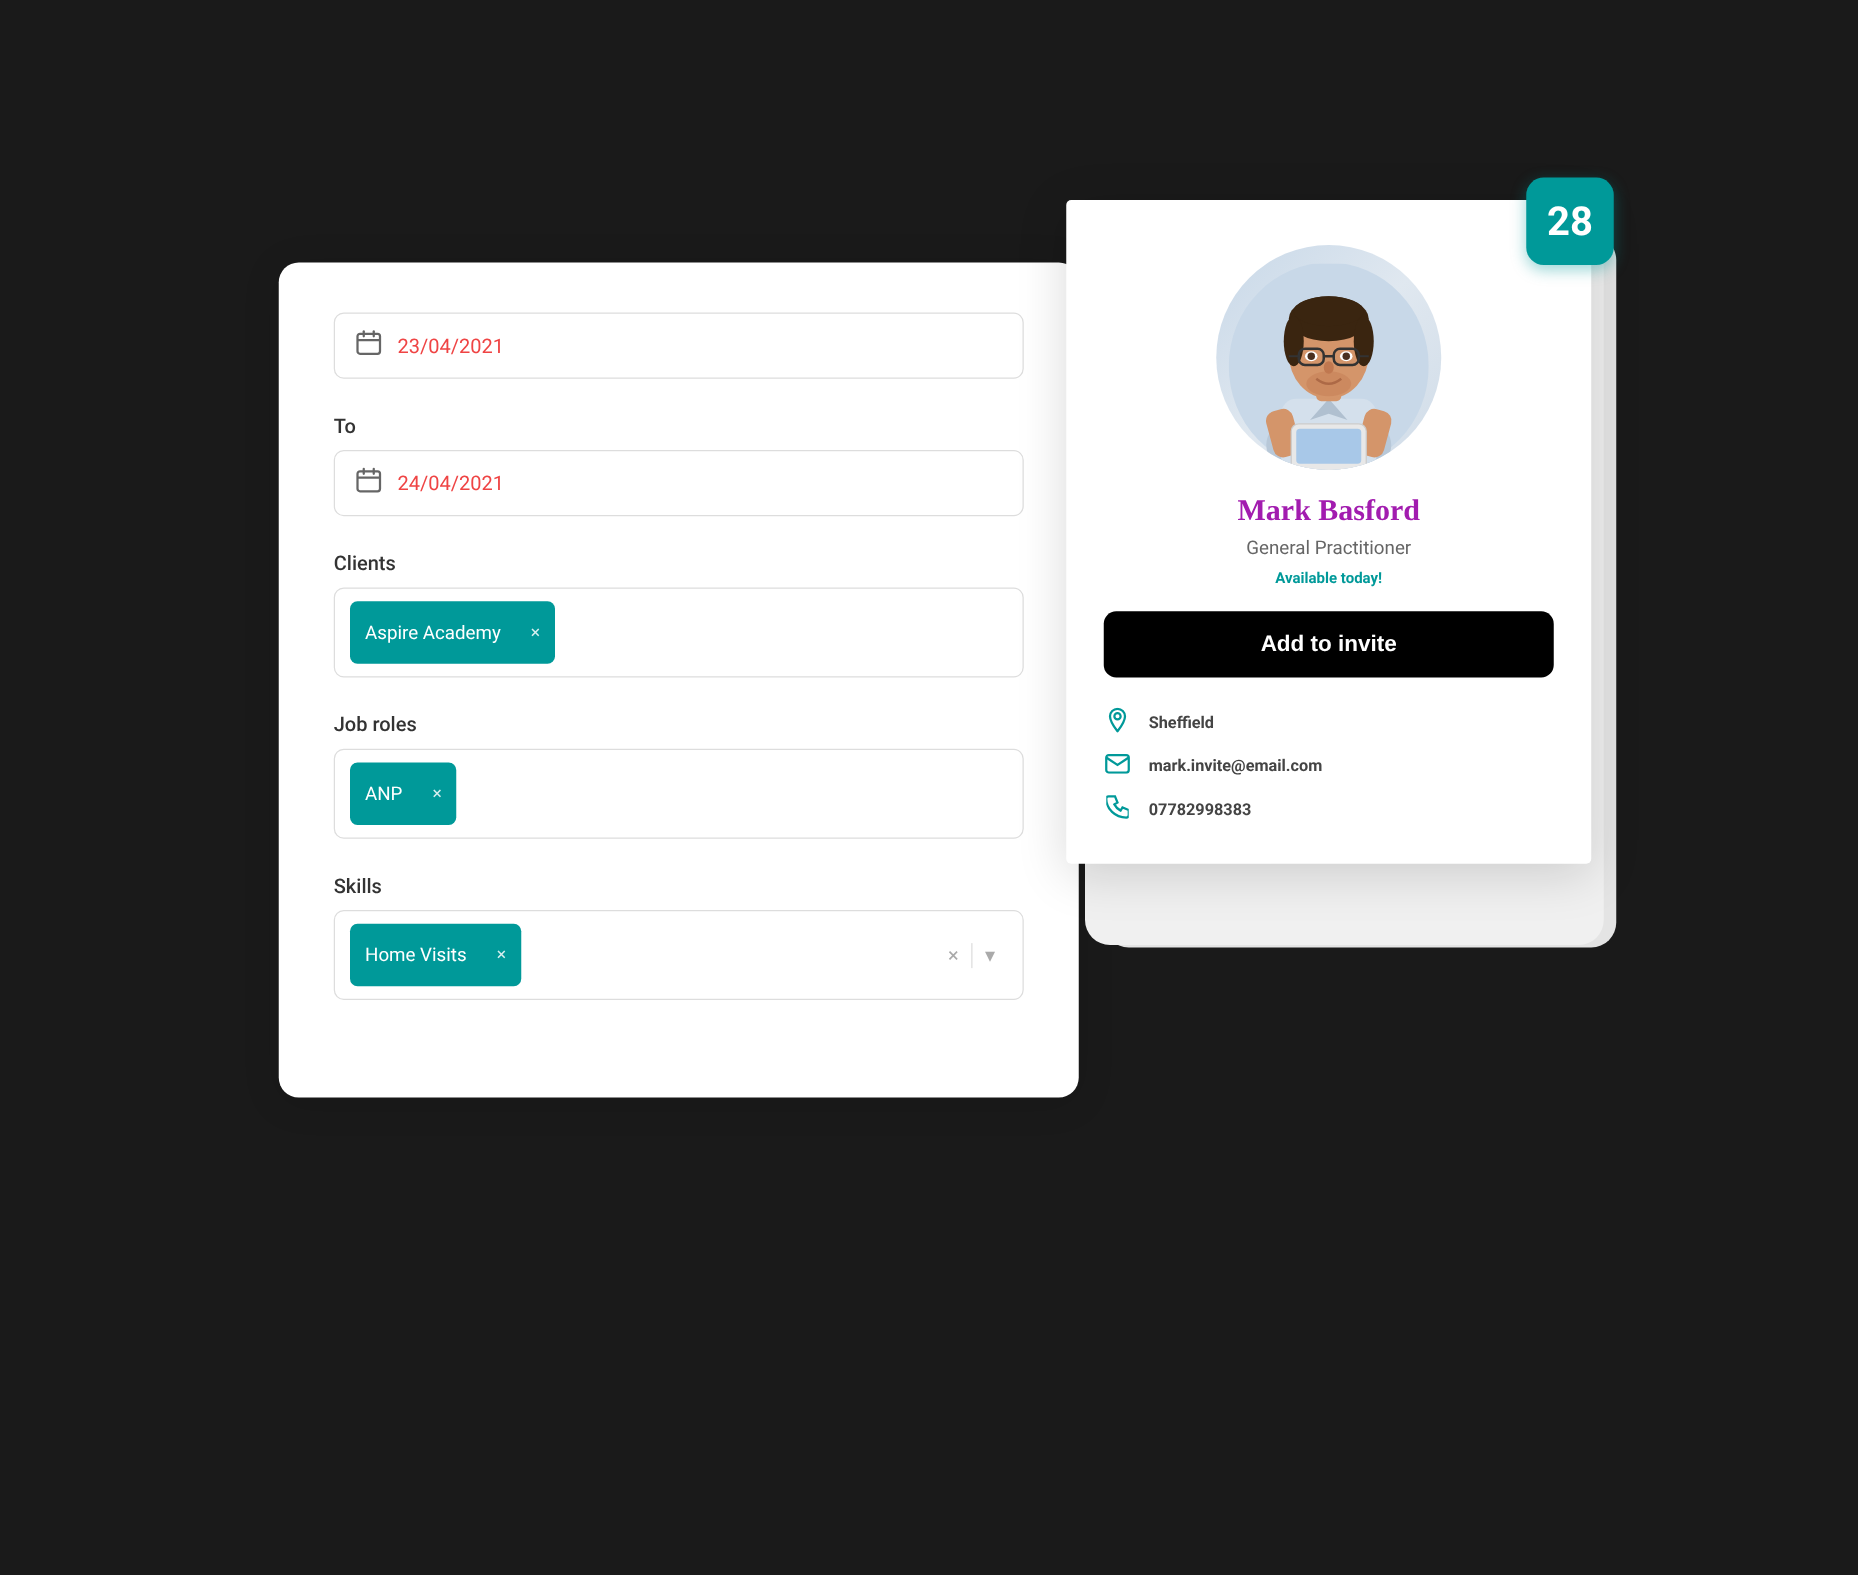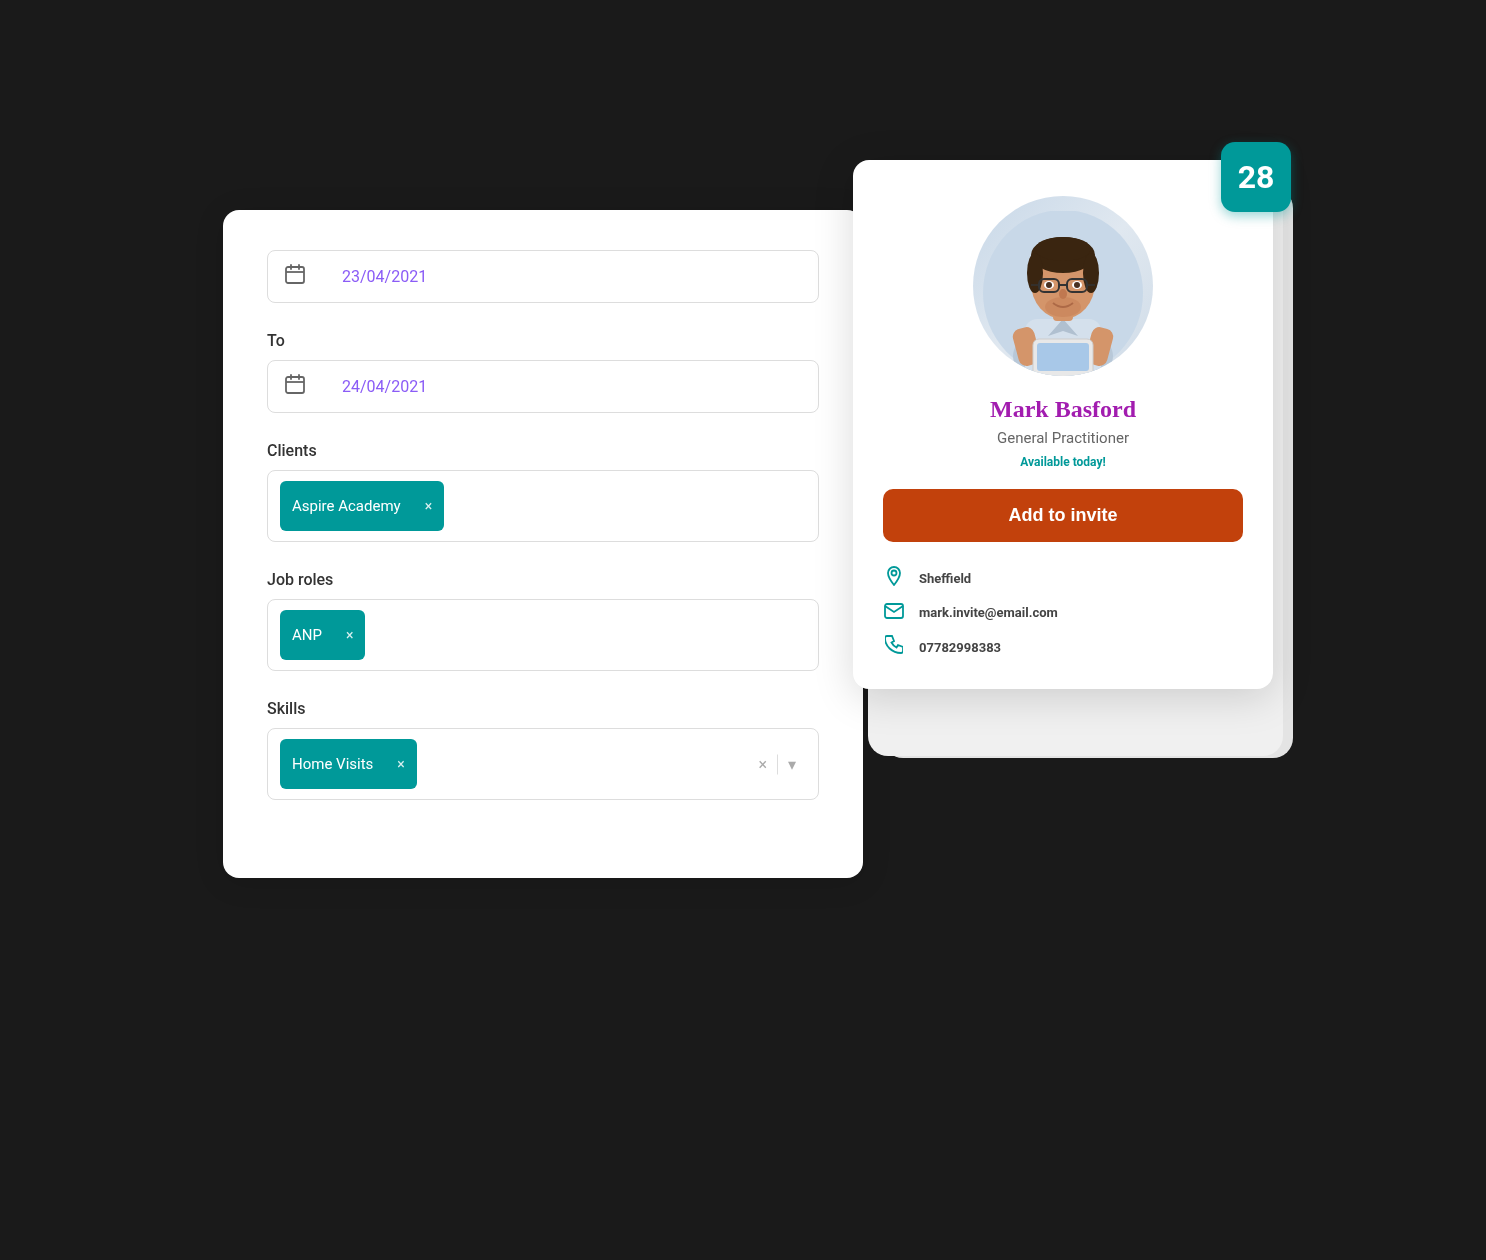--- a/index.html
+++ b/index.html
@@ -64,22 +64,21 @@
       gap: 12px;
     }
 
     .calendar-icon {
       color: #666;
       font-size: 20px;
     }
 
     .date-value {
       font-size: 16px;
-      color: #8b5cf6;
-      margin-left: 24px;
+      color: #ef4444;
     }
 
     .tags-wrapper {
       display: flex;
       flex-wrap: wrap;
       gap: 8px;
       border: 1.5px solid #ddd;
       border-radius: 8px;
       padding: 10px 12px;
       min-height: 52px;
@@ -145,21 +144,21 @@
       padding: 4px 10px;
     }
 
     
     .profile-card {
       position: absolute;
       top: 30px;
       right: 20px;
       width: 420px;
       background: #fff;
-      border-radius: 16px;
+      border-radius: 4px;
       box-shadow: 0 8px 40px rgba(0,0,0,0.15);
       padding: 0 0 30px;
       z-index: 10;
       overflow: visible;
     }
 
     .card-badge {
       position: absolute;
       top: -18px;
       right: -18px;
@@ -221,21 +220,21 @@
       text-align: center;
       font-size: 12px;
       font-weight: 700;
       color: #009999;
       margin-bottom: 20px;
     }
 
     .add-invite-btn {
       display: block;
       margin: 0 30px 24px;
-      background: #c2410c;
+      background: #000000;
       color: #fff;
       border: none;
       border-radius: 10px;
       padding: 16px;
       font-size: 18px;
       font-weight: 700;
       text-align: center;
       cursor: pointer;
       width: calc(100% - 60px);
     }

